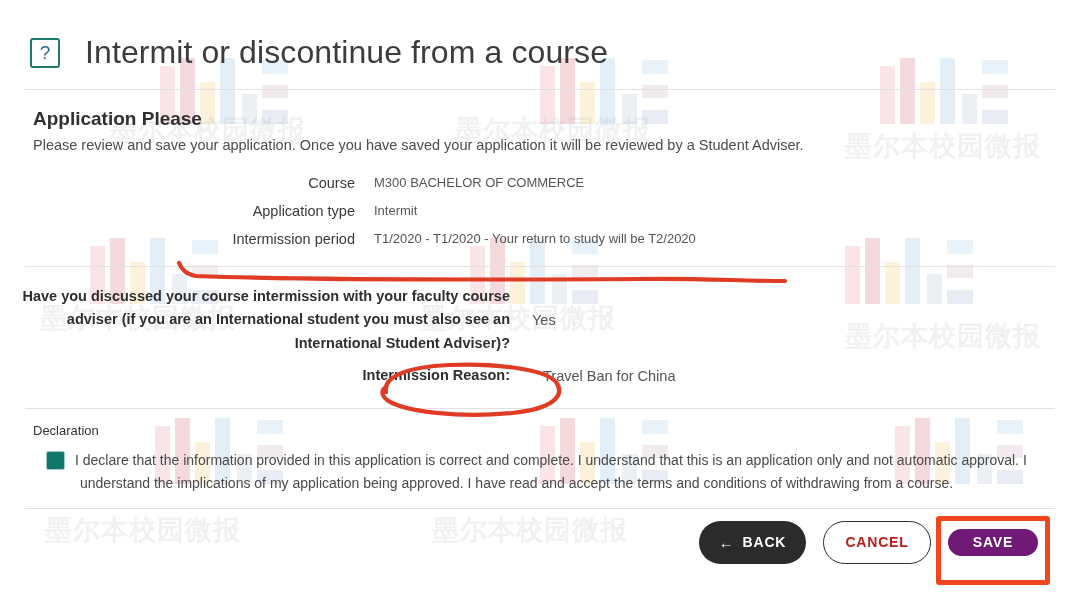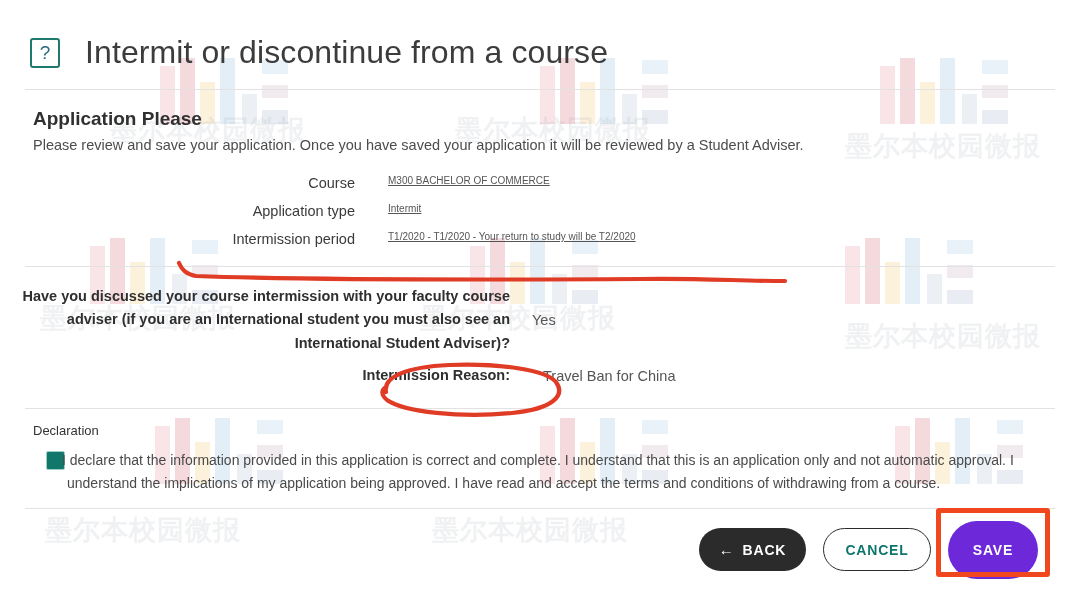--- a/index.html
+++ b/index.html
@@ -117,24 +117,23 @@
   }
   .slabel {
     width: 355px;
     text-align: right;
     font-size: 14.5px;
     font-weight: normal;
     color: #3a3a3a;
     padding-right: 0;
   }
   .svalue {
-    margin-left: 33px;
-    font-size: 10px;
+    margin-left: 19px;
+    font-size: 13px;
     color: #555;
-    text-decoration: underline;
   }
 
   #divider-mid { margin-top: 19px; }
 
   
   #question-block {
     margin-top: 18px;
   }
   .qrow {
     display: flex;
@@ -177,21 +176,21 @@
   #declaration-checkbox {
     width: 17px;
     height: 17px;
     background: #10776a;
     border: 1px solid #9ecfc7;
     border-radius: 2px;
     flex: 0 0 auto;
     margin-top: 2px;
   }
   #declaration-text {
-    margin-left: 2px;
+    margin-left: 15px;
     font-size: 14px;
     color: #4a4a4a;
     line-height: 1.63;
     text-indent: -5px;
   }
 
   
   #divider-footer { margin-top: 13px; }
   #actions {
     display: flex;
@@ -219,27 +218,27 @@
     gap: 8px;
   }
   #back-arrow {
     font-size: 15px;
     line-height: 1;
   }
   #btn-cancel {
     width: 108px;
     height: 43px;
     background: #ffffff;
-    color: #0f766e;
+    color: #b91c1c;
     border: 1.6px solid #2b2b2b;
   }
   #btn-save {
     width: 90px;
-    height: 58px;
-    background: #6d28d9;
+    height: 27px;
+    background: #701a75;
     color: #ffffff;
     border: none;
   }
   #save-wrap {
     position: relative;
     display: flex;
     align-items: center;
     justify-content: center;
   }
   #save-highlight {

